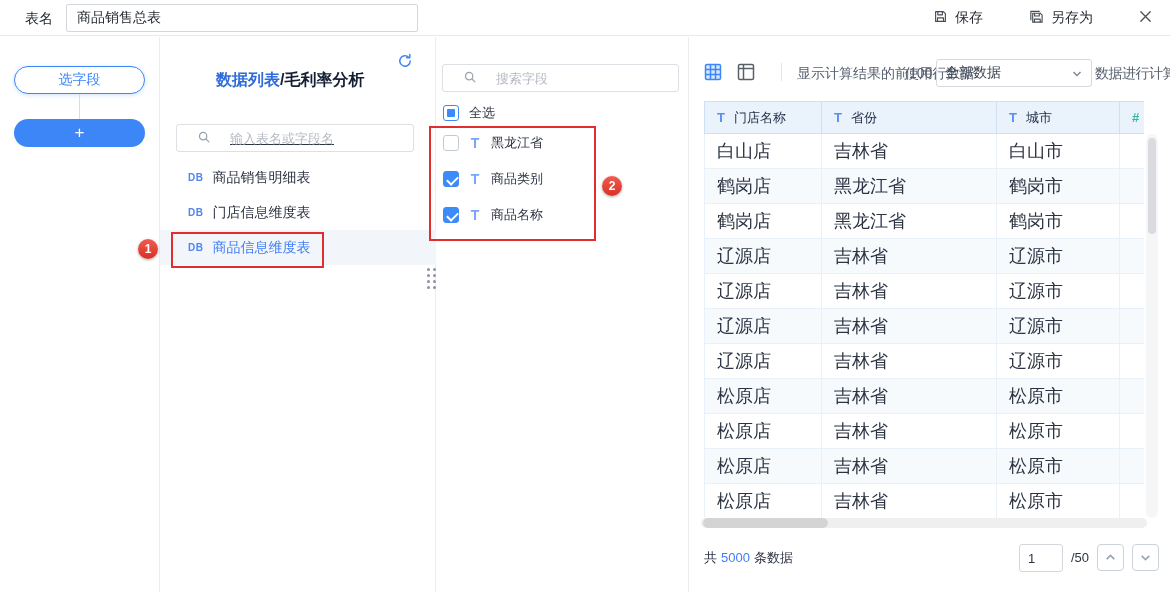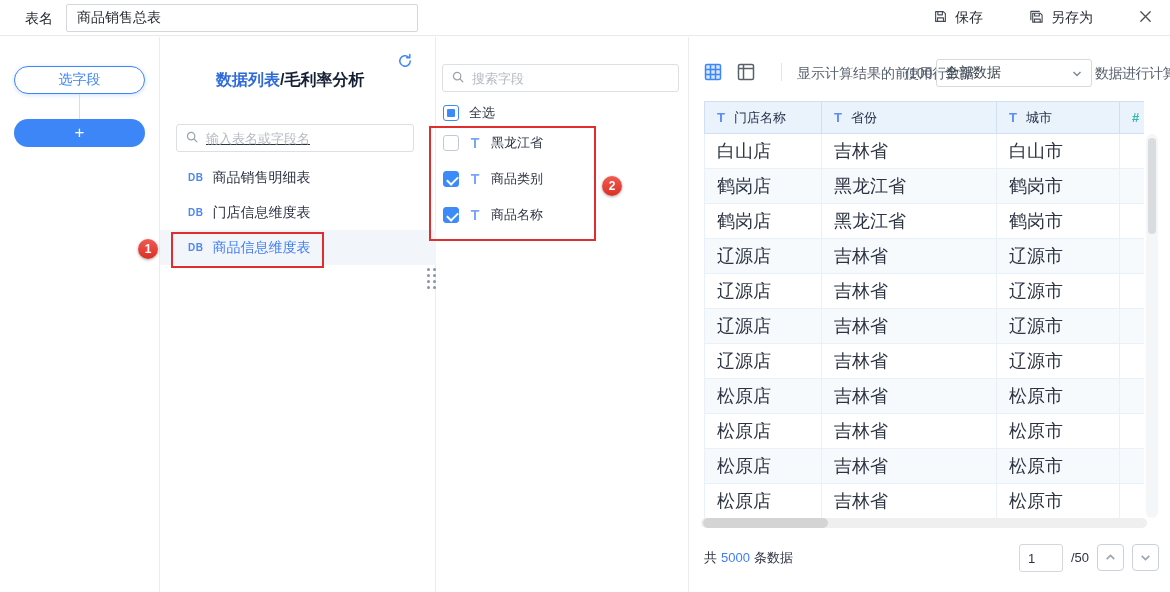--- a/index.html
+++ b/index.html
@@ -30,21 +30,21 @@
   .pill-line { position:absolute; left:79px; top:57px; width:1px; height:25px; background:#d9dde3; }
   .pill-add { position:absolute; left:14px; top:82px; width:131px; height:28px; background:#3D86F7; border-radius:15px;
               color:#fff; font-size:17px; display:flex; align-items:center; justify-content:center; cursor:pointer; }
 
   
   .refresh-btn { position:absolute; right:22px; top:16px; cursor:pointer; }
   .panel-title { position:absolute; left:17px; top:33px; font-size:16px; font-weight:bold;margin-left:39px; }
   .panel-title .t-link { color:#2f6bdb; cursor:pointer; }
   .panel-title .t-rest { color:#141f33; }
   .search-box { position:absolute; height:28px; border:1px solid #dcdfe4; border-radius:3px; background:#fff;
-                display:flex; align-items:center; padding:0 8px; gap:7px; }
+                display:flex; align-items:center; padding:0 20px; gap:19px; }
   .search-box input { border:none; outline:none; flex:1; font-size:13px; color:#262b33; font-family:inherit; background:transparent; min-width:0; }
   .search-box input::placeholder { color:#b4b9c2; }
   .sb-list { left:16px; top:87px; width:238px;text-decoration:underline; }
   .sb-fields { left:6px; top:27px; width:237px; }
   .table-list { position:absolute; left:0; top:123px; width:276px; }
   .tl-item { height:35px; display:flex; align-items:center; padding-left:28px; gap:9px; cursor:pointer; color:#2c3342; font-size:14px; }
   .tl-item.selected { color:#3f7ef7; background:#f2f5fa; }
   .db-icon { color:#4f86f0; font-size:10px; font-weight:bold; letter-spacing:.5px; }
 
   

